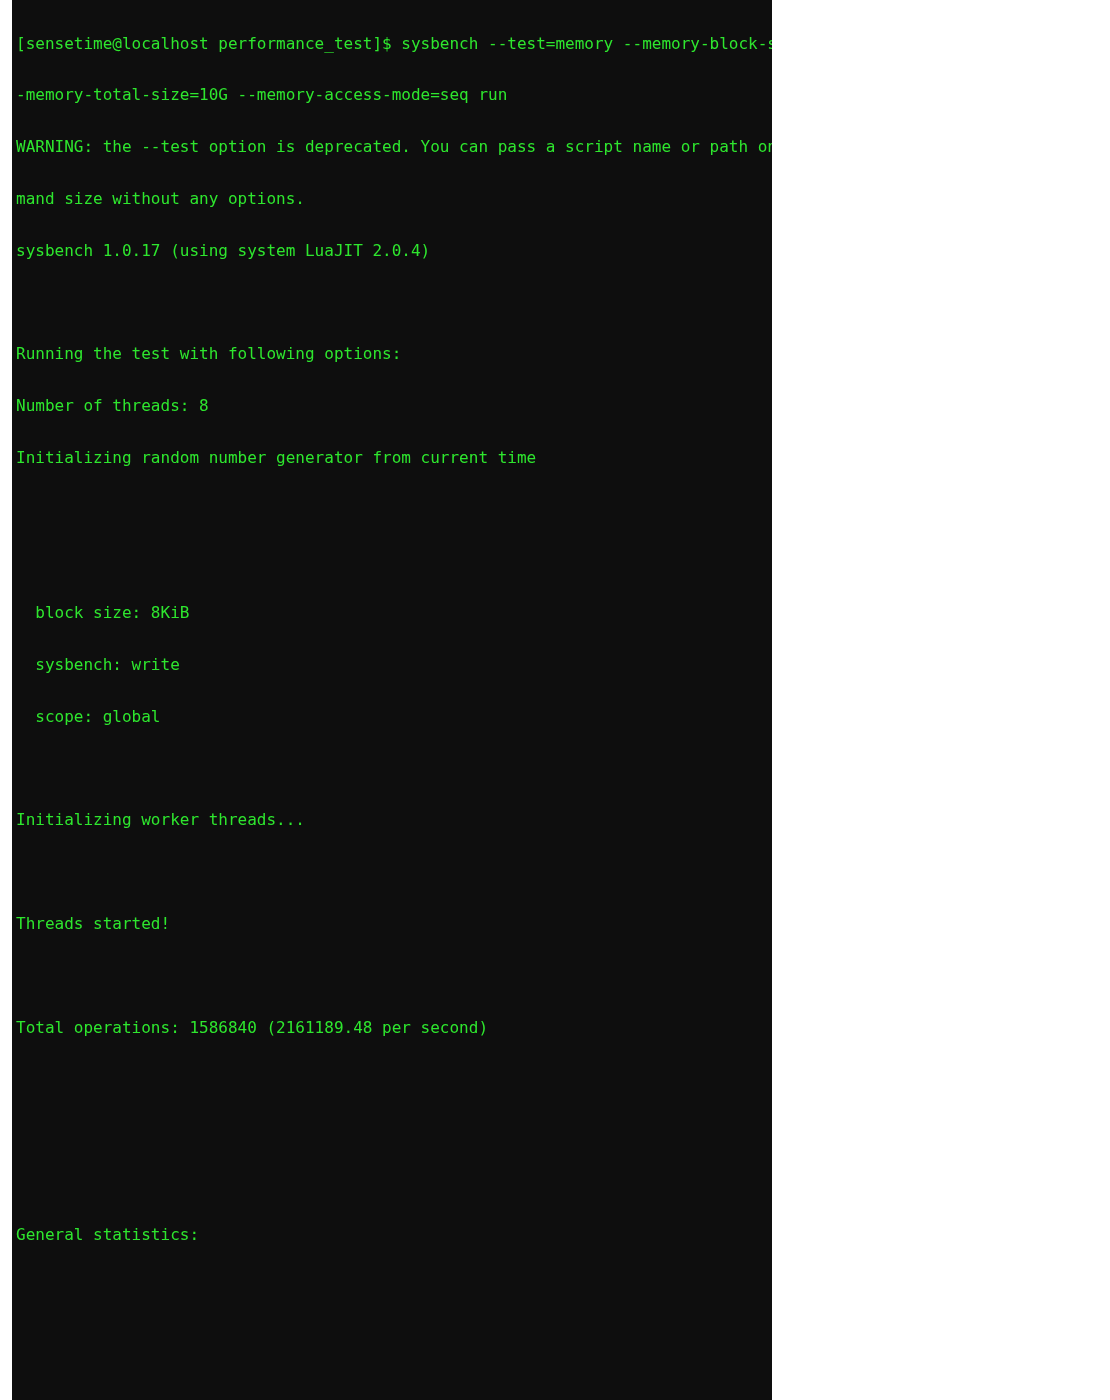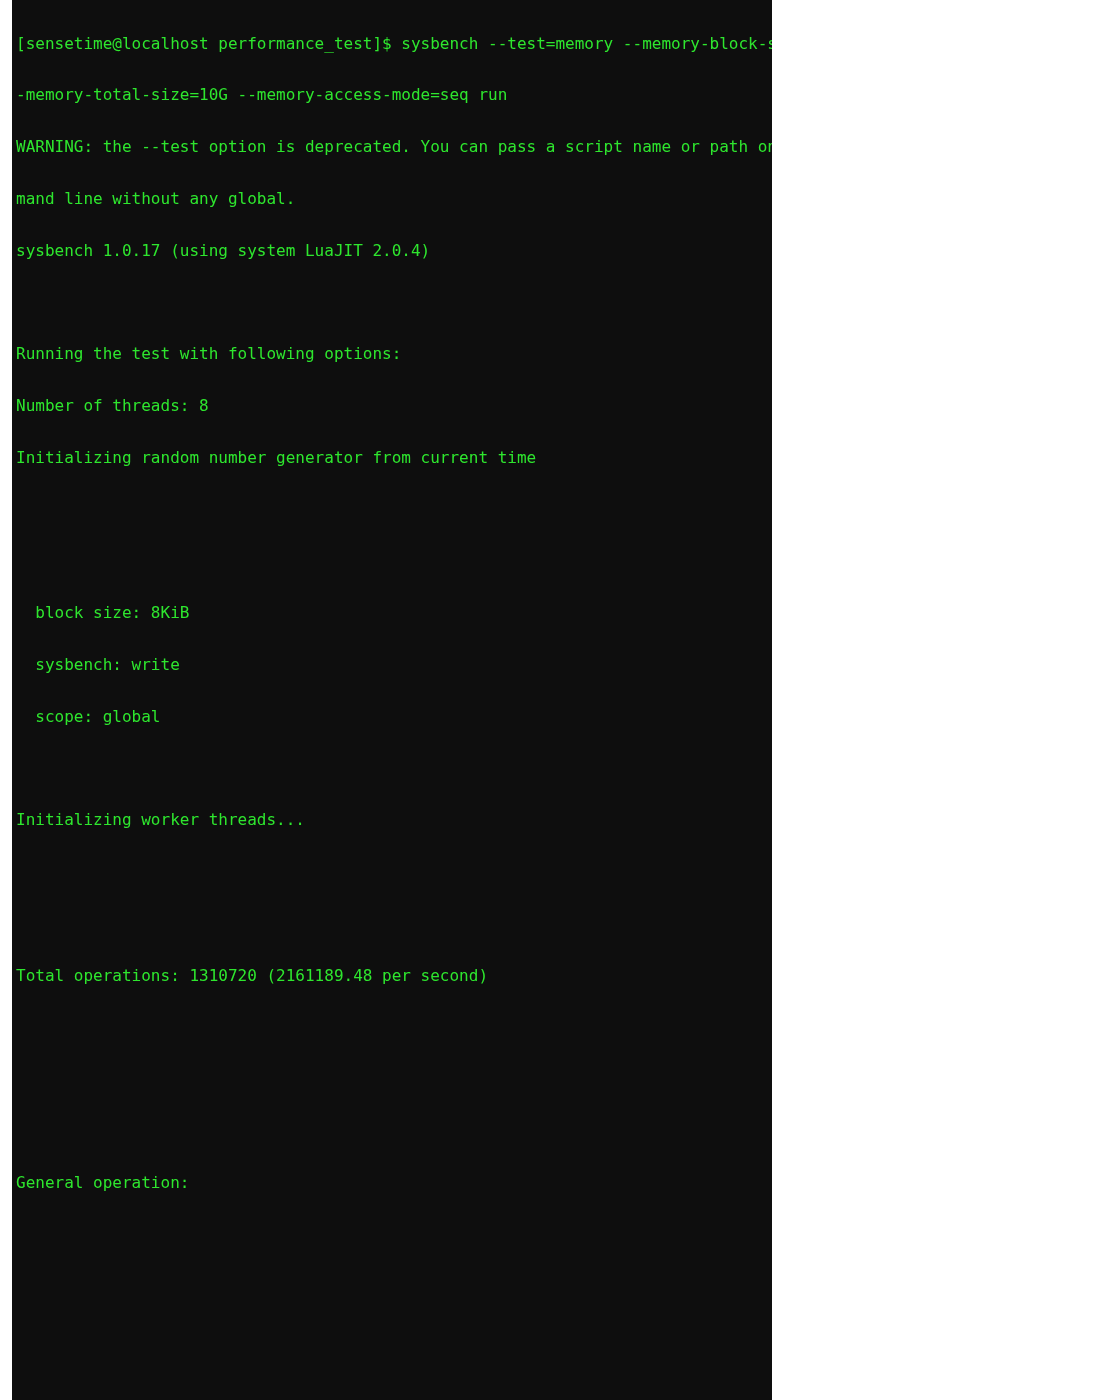--- a/index.html
+++ b/index.html
@@ -25,40 +25,41 @@
     margin-left: 12px;
   }
 </style>
 </head>
 <body>
 
 <div class="terminal term1">
   <div>[sensetime@localhost performance_test]$ sysbench --test=memory --memory-block-size=8K -</div>
   <div>-memory-total-size=10G --memory-access-mode=seq run</div>
   <div>WARNING: the --test option is deprecated. You can pass a script name or path on the com</div>
-  <div>mand line without any global.</div>
+  <div>mand size without any options.</div>
   <div>sysbench 1.0.17 (using system LuaJIT 2.0.4)</div>
   <div>&nbsp;</div>
   <div>Running the test with following options:</div>
   <div>Number of threads: 8</div>
   <div>Initializing random number generator from current time</div>
   <div>&nbsp;</div>
   <div>&nbsp;</div>
   <div>  block size: 8KiB</div>
   <div>  sysbench: write</div>
   <div>  scope: global</div>
   <div>&nbsp;</div>
   <div>Initializing worker threads...</div>
   <div>&nbsp;</div>
+  <div>Threads started!</div>
   <div>&nbsp;</div>
-  <div>Total operations: 1310720 (2161189.48 per second)</div>
+  <div>Total operations: 1586840 (2161189.48 per second)</div>
   <div>&nbsp;</div>
   <div>&nbsp;</div>
   <div>&nbsp;</div>
-  <div>General operation:</div>
+  <div>General statistics:</div>
   
   
   
   
   
   
   
   
   
   

